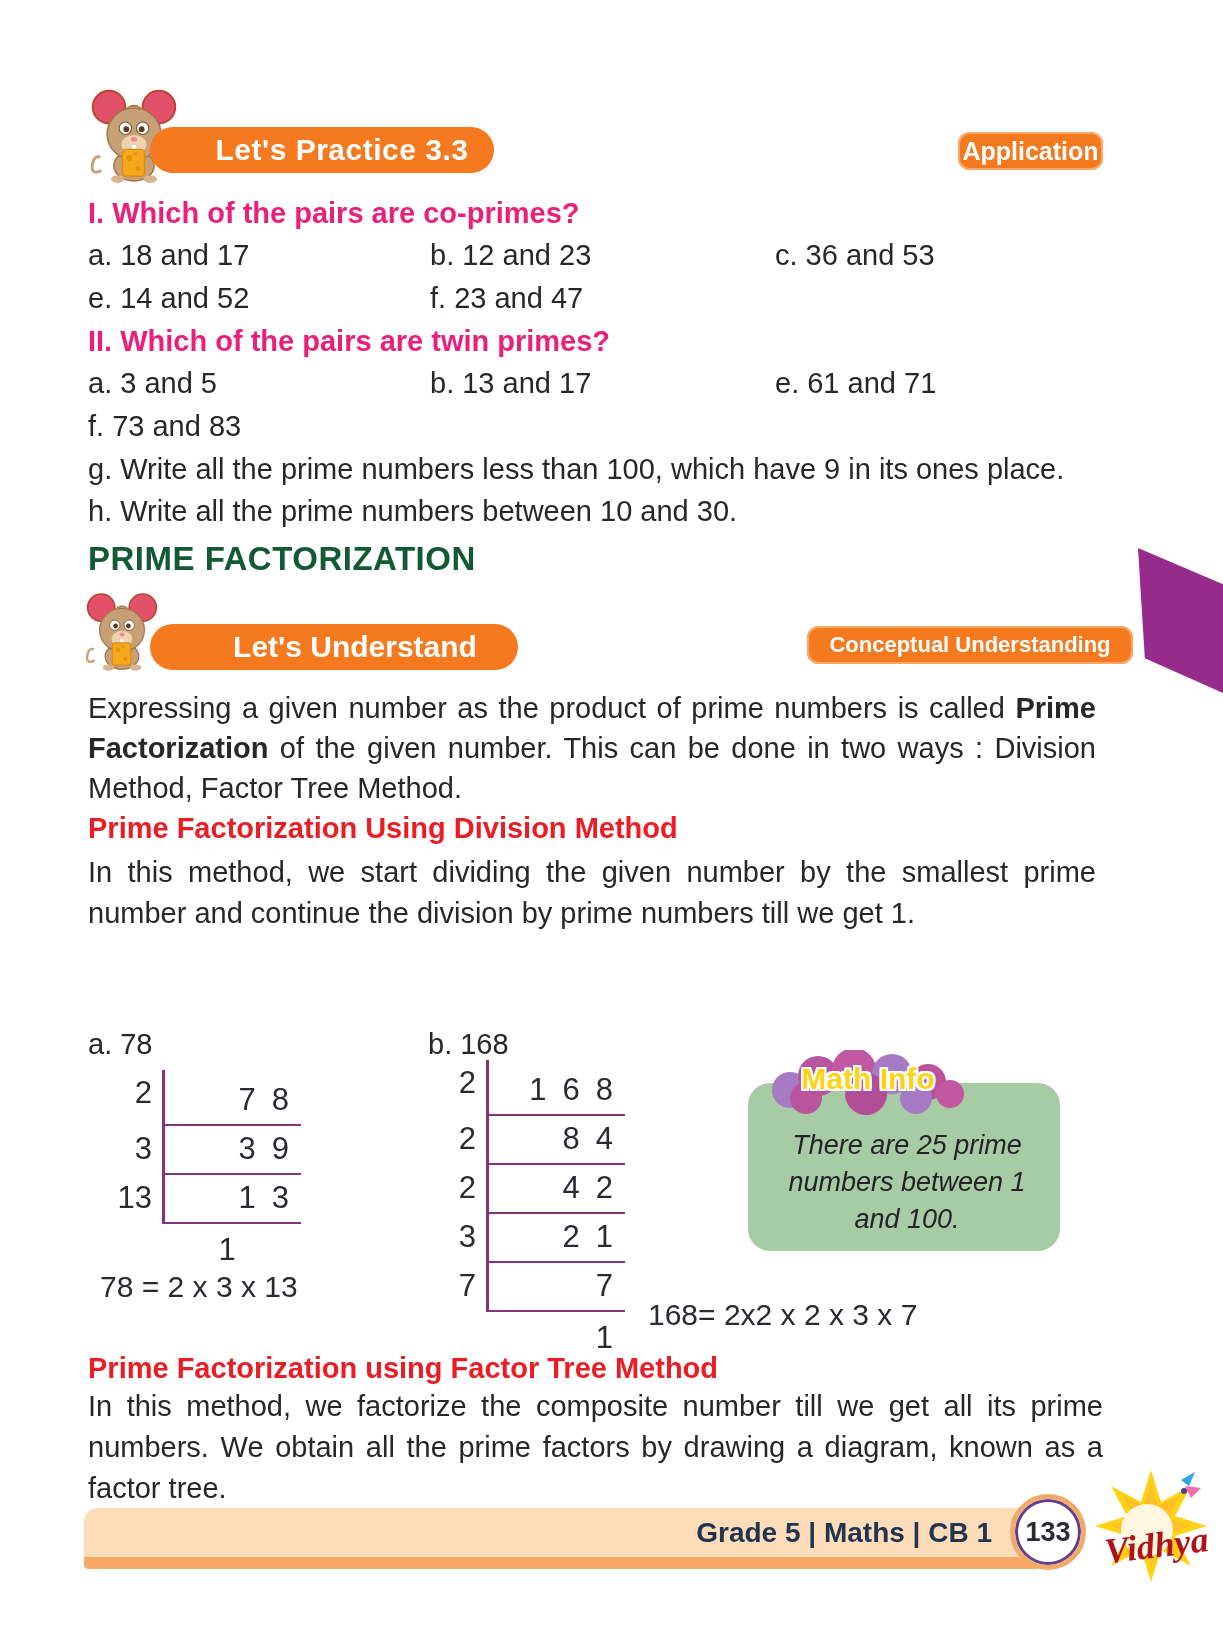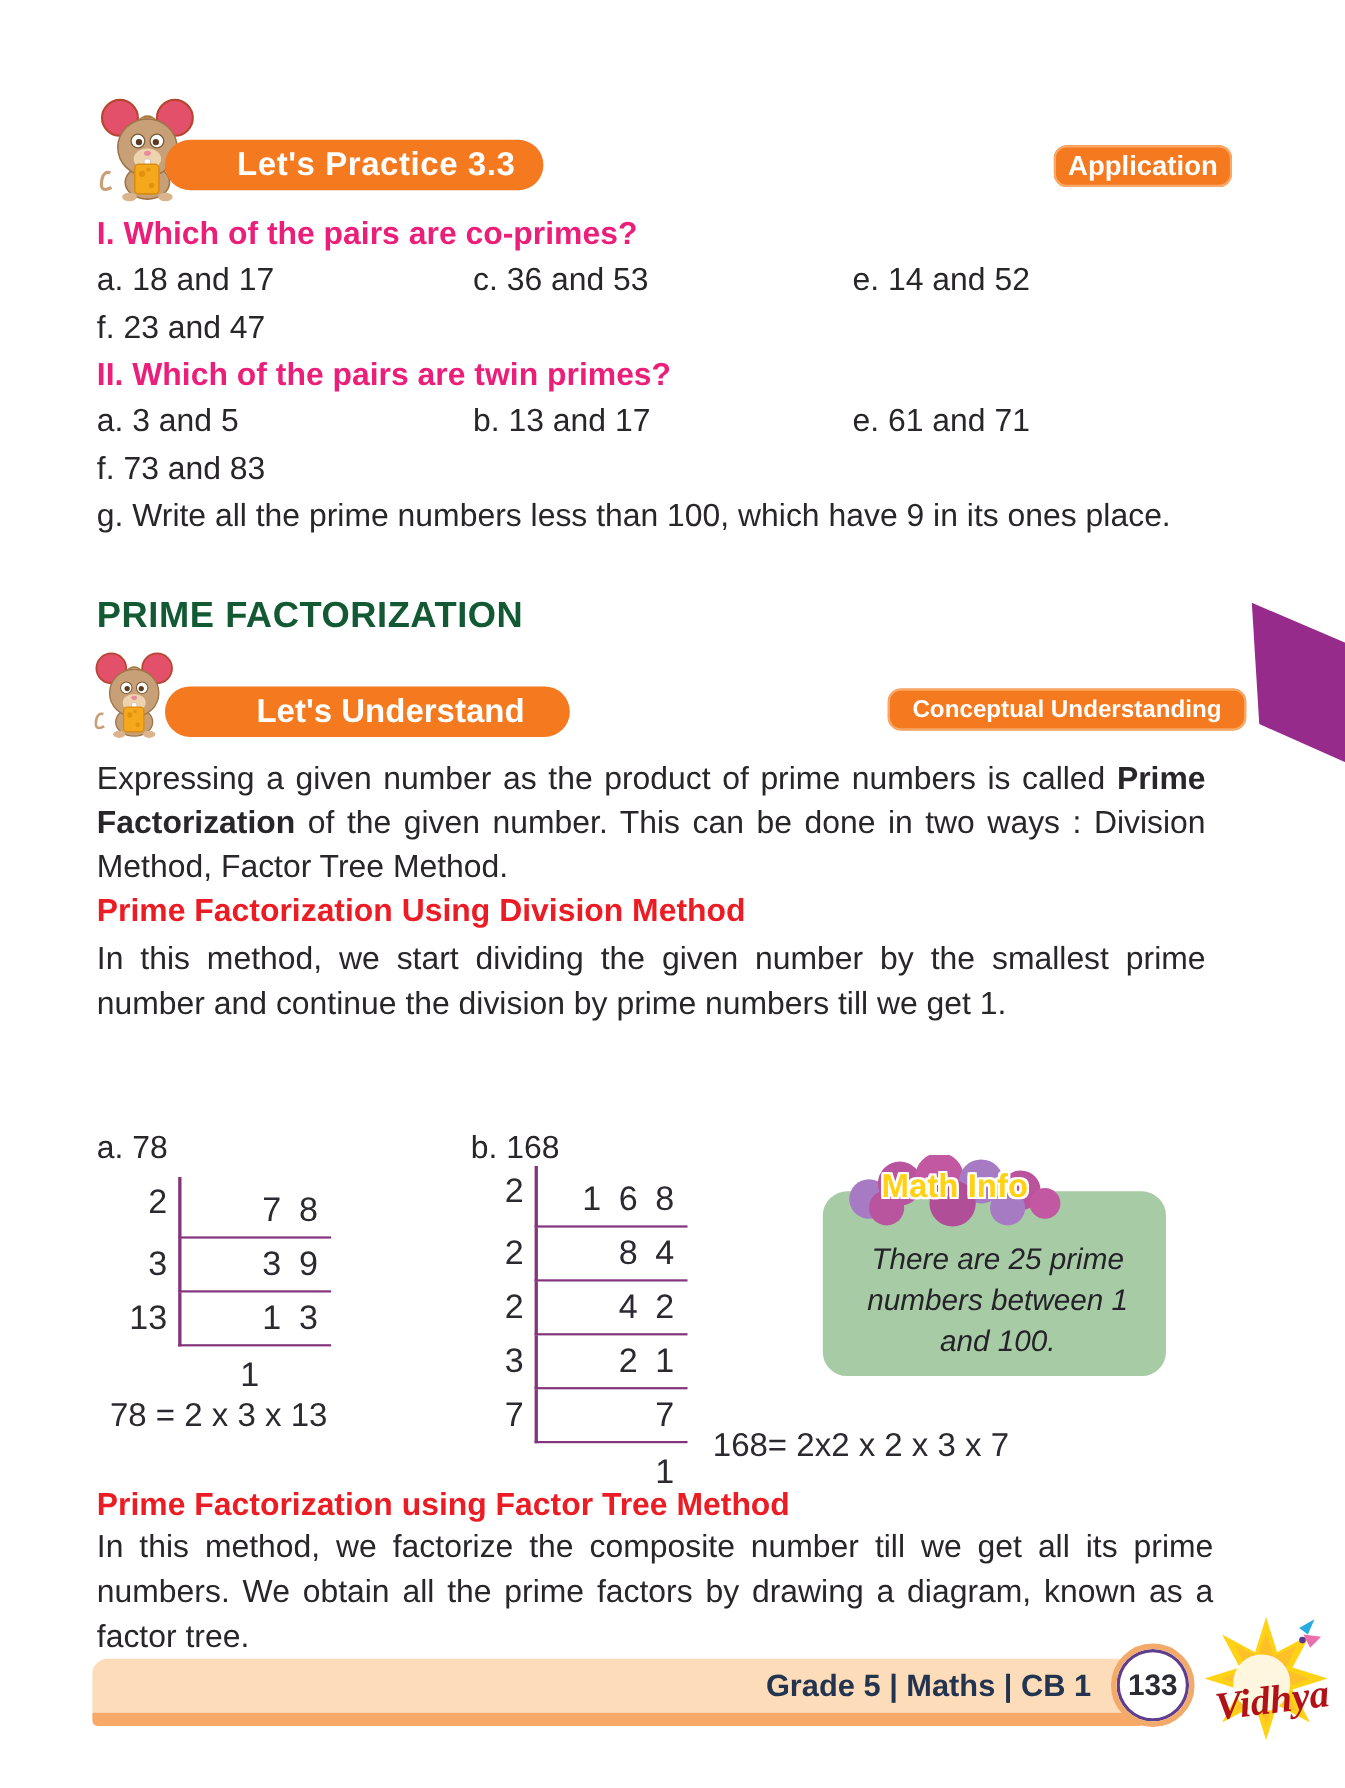--- a/index.html
+++ b/index.html
@@ -12,21 +12,21 @@
   .banner{
     position:absolute;background:#f4791f;border-radius:26px;
     color:#fff;font-weight:bold;display:flex;align-items:center;justify-content:center;
   }
   .banner1{left:150px;top:127px;width:304px;height:46px;font-size:30px;padding-left:40px;letter-spacing:.5px;}
   .banner2{left:150px;top:624px;width:326px;height:46px;font-size:30px;padding-left:42px;}
   .badge{
     position:absolute;background:#f4791f;border-radius:12px;color:#fff;font-weight:bold;
     display:flex;align-items:center;justify-content:center;box-shadow:0 0 0 2px #f9a866 inset;
   }
-  .badge-app{left:958px;top:132px;width:162px;height:38px;font-size:25px;}
+  .badge-app{left:958px;top:132px;width:145px;height:38px;font-size:25px;}
   .badge-cu{left:807px;top:626px;width:326px;height:38px;font-size:22px;}
   .mascot{position:absolute;}
   .mascot1{left:86px;top:84px;width:96px;height:100px;}
   .mascot2{left:82px;top:582px;width:80px;height:96px;}
   
   .practice{position:absolute;left:88px;top:192px;width:1072px;font-size:29px;}
   .qhead{color:#eb1f79;font-weight:bold;line-height:42px;}
   .qgrid{display:grid;grid-template-columns:342px 345px 1fr;line-height:43px;}
   .qline{line-height:42px;}
   
@@ -124,32 +124,34 @@
     <span>Let's Practice 3.3</span>
   </div>
   <div class="badge badge-app">
     <span>Application</span>
   </div>
 
   <div class="practice">
     <div class="qhead">I. Which of the pairs are co-primes?</div>
     <div class="qgrid">
       <span>a. 18 and 17</span>
+      <span>b. 12 and 23</span>
       <span>c. 36 and 53</span>
       <span>e. 14 and 52</span>
       <span>f. 23 and 47</span>
     </div>
     <div class="qhead">II. Which of the pairs are twin primes?</div>
     <div class="qgrid">
       <span>a. 3 and 5</span>
       <span>b. 13 and 17</span>
       <span>e. 61 and 71</span>
       <span>f. 73 and 83</span>
     </div>
     <div class="qline">g. Write all the prime numbers less than 100, which have 9 in its ones place.</div>
+    <div class="qline">h. Write all the prime numbers between 10 and 30.</div>
   </div>
 
   <h2 class="green-title">PRIME FACTORIZATION</h2>
   <div class="mascot mascot2">
     <svg width="80" height="96">
         <use href="#mouse"></use>
       </svg>
   </div>
   <div class="banner banner2">
     <span>Let's Understand</span>

